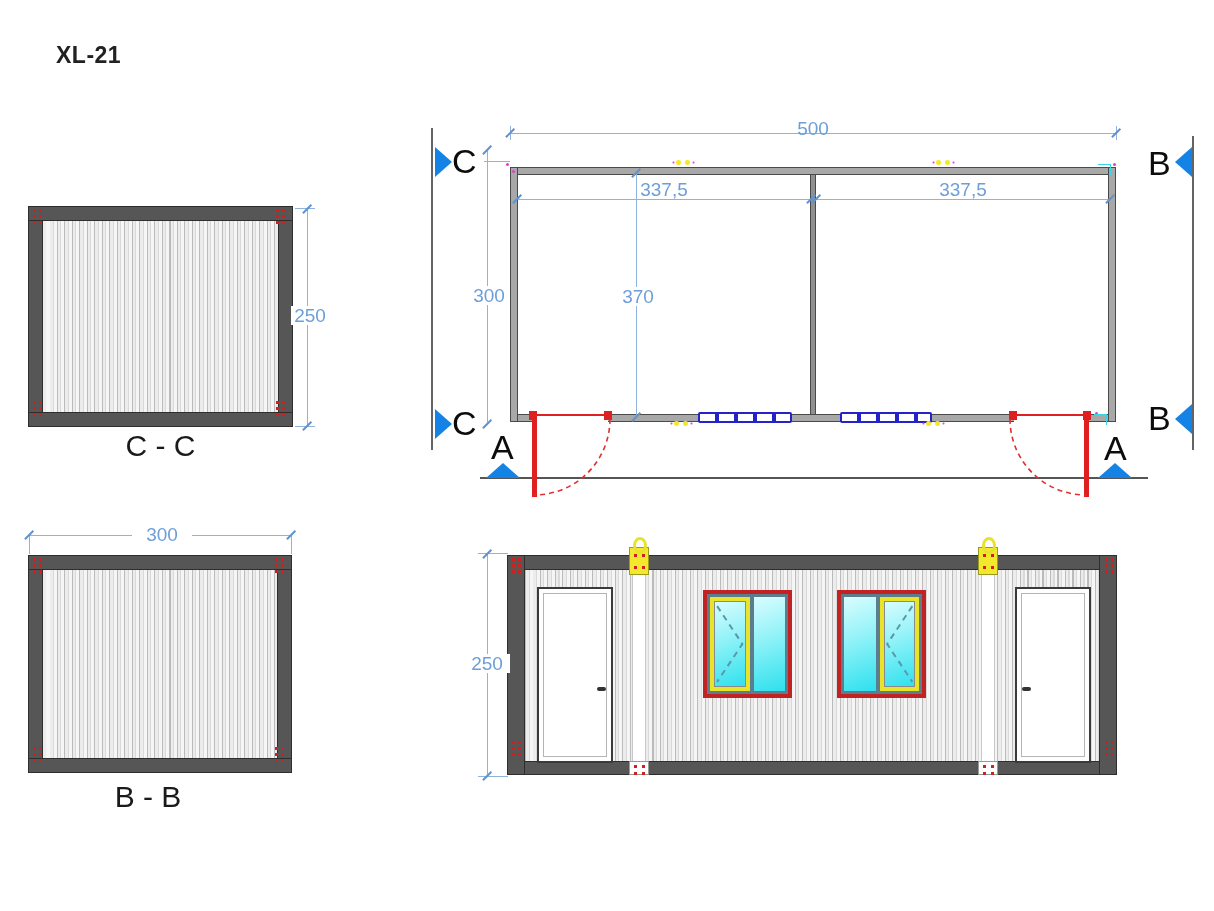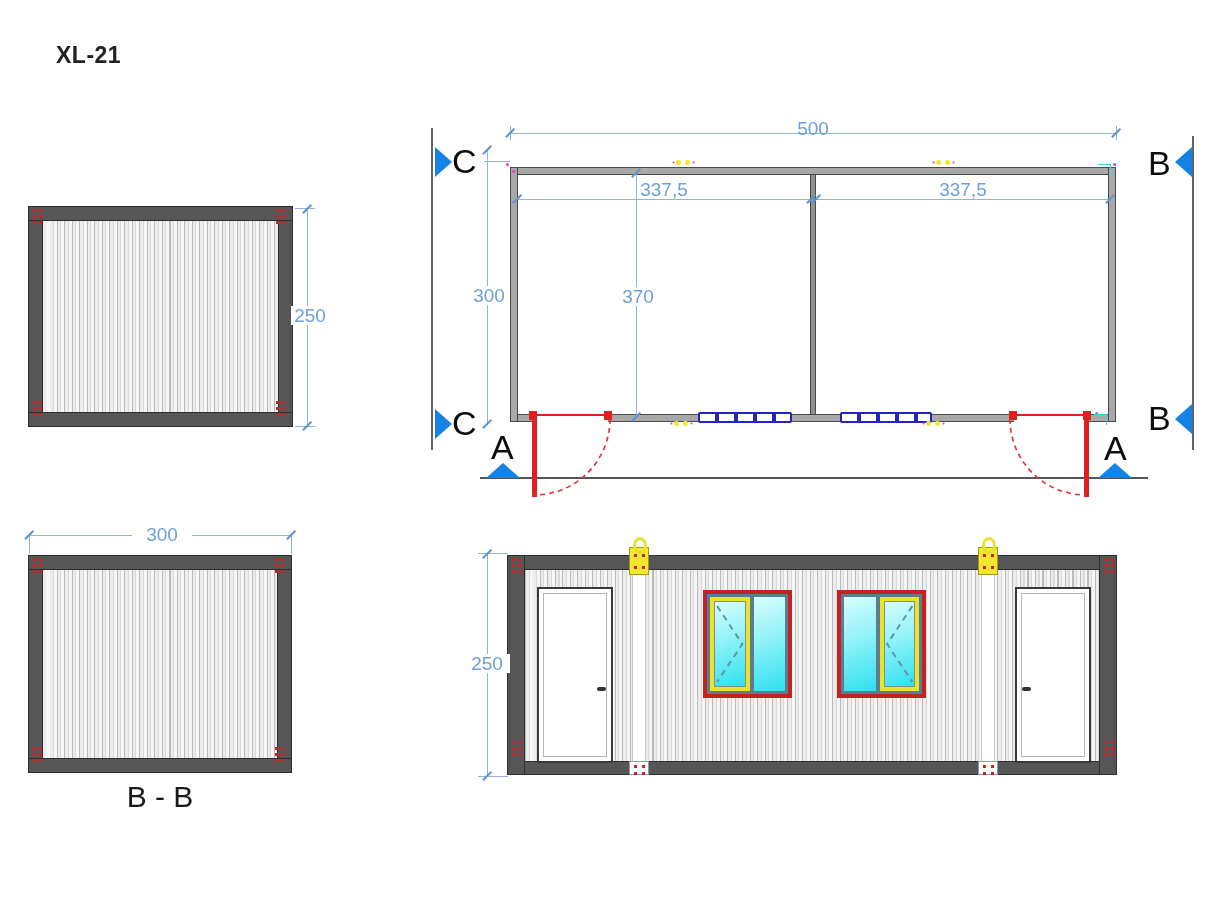--- a/index.html
+++ b/index.html
@@ -67,39 +67,40 @@
     <div class="rivets" style="left:248px;top:3px;"></div>
     <div class="rivets" style="left:5px;top:195px;"></div>
     <div class="rivets" style="left:248px;top:195px;"></div>
   </div>
   <div class="dl" style="left:295px;top:208px;width:20px;height:1px;"></div>
   <div class="dl" style="left:295px;top:425.5px;width:20px;height:1px;"></div>
   <div class="dl" style="left:306.5px;top:209px;width:1.3px;height:217px;"></div>
   <i class="tk" style="left:301px;top:208px;"></i>
   <i class="tk" style="left:301px;top:425px;"></i>
   <div class="dt c bgw" style="left:291px;top:306px;width:34px;">250</div>
+  <div class="viewlabel" style="left:28px;top:431px;width:265px;">C - C</div>
 
   <div class="abs" style="left:28px;top:555px;width:264px;height:218px;">
     <div class="corr" style="left:14px;top:14px;width:236px;height:190px;"></div>
     <div class="bar" style="left:0;top:0;width:264px;height:15px;"></div>
     <div class="bar" style="left:0;top:203px;width:264px;height:15px;"></div>
     <div class="bar" style="left:0;top:14px;width:15px;height:190px;"></div>
     <div class="bar" style="left:249px;top:14px;width:15px;height:190px;"></div>
     <div class="rivets" style="left:5px;top:3px;"></div>
     <div class="rivets" style="left:247px;top:3px;"></div>
     <div class="rivets" style="left:5px;top:192px;"></div>
     <div class="rivets" style="left:247px;top:192px;"></div>
   </div>
   <div class="dl" style="left:28.5px;top:534px;width:1px;height:20px;"></div>
   <div class="dl" style="left:290.5px;top:534px;width:1px;height:20px;"></div>
   <div class="dl" style="left:29px;top:534.5px;width:262px;height:1.3px;"></div>
   <i class="tk" style="left:23px;top:534px;"></i>
   <i class="tk" style="left:285px;top:534px;"></i>
   <div class="dt c bgw" style="left:132px;top:525px;width:56px;">300</div>
-  <div class="viewlabel" style="left:28px;top:782px;width:264px;">B - B</div>
+  <div class="viewlabel" style="left:16px;top:782px;width:264px;">B - B</div>
 
   <div class="sectline" style="left:431px;top:128px;height:322px;"></div>
   <div class="sectline" style="left:1192px;top:136px;height:314px;"></div>
 
   <div class="abs" style="left:480px;top:477px;width:668px;height:2px;background:#555;"></div>
 
   <div class="tri-r" style="left:435px;top:147px;"></div>
   <div class="sletter" style="left:452px;top:144px;">C</div>
   <div class="tri-r" style="left:435px;top:409px;"></div>
   <div class="sletter" style="left:452px;top:406px;">C</div>

